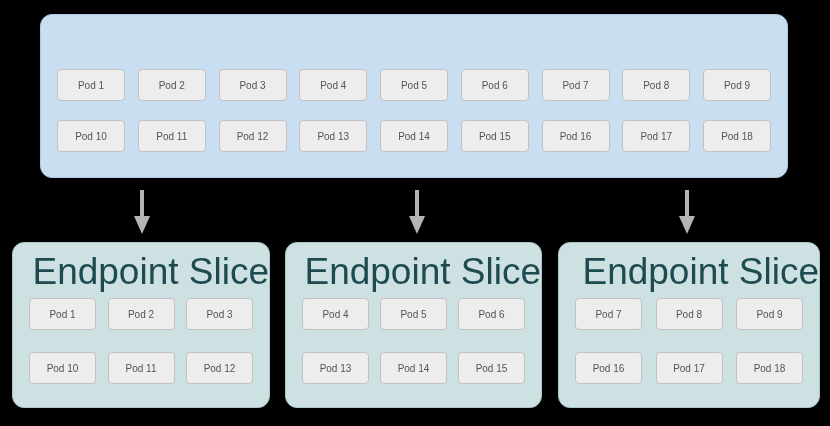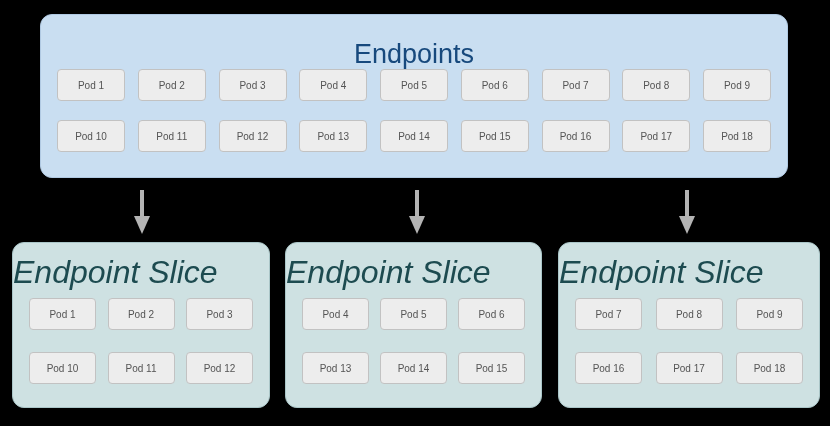--- a/index.html
+++ b/index.html
@@ -112,37 +112,35 @@
   .slice-1 { left: 12px;  width: 258px; }
   .slice-2 { left: 285px; width: 257px; }
   .slice-3 { left: 558px; width: 262px; }
 
   .slice-box .box-title {
     position: absolute;
     top: 13px;
     left: 0;
     right: 0;
     margin: 0;
-    text-align: left;
-    font-size: 32px;
+    text-align: right;
+    font-size: 37px;
     font-weight: 400;
     color: #1d4b50;
     line-height: 32px;
-    font-style: italic;
   }
   .slice-box .row-1 { top: 55px; }
   .slice-box .row-2 { top: 109px; }
 </style>
 </head>
 <body>
 
 <div class="canvas">
 
   <section class="endpoints-box">
-    <h2 class="box-title">Endpoints</h2>
     <div class="pod-row row-1">
         <div class="pod">Pod 1</div>
         <div class="pod">Pod 2</div>
         <div class="pod">Pod 3</div>
         <div class="pod">Pod 4</div>
         <div class="pod">Pod 5</div>
         <div class="pod">Pod 6</div>
         <div class="pod">Pod 7</div>
         <div class="pod">Pod 8</div>
         <div class="pod">Pod 9</div>

